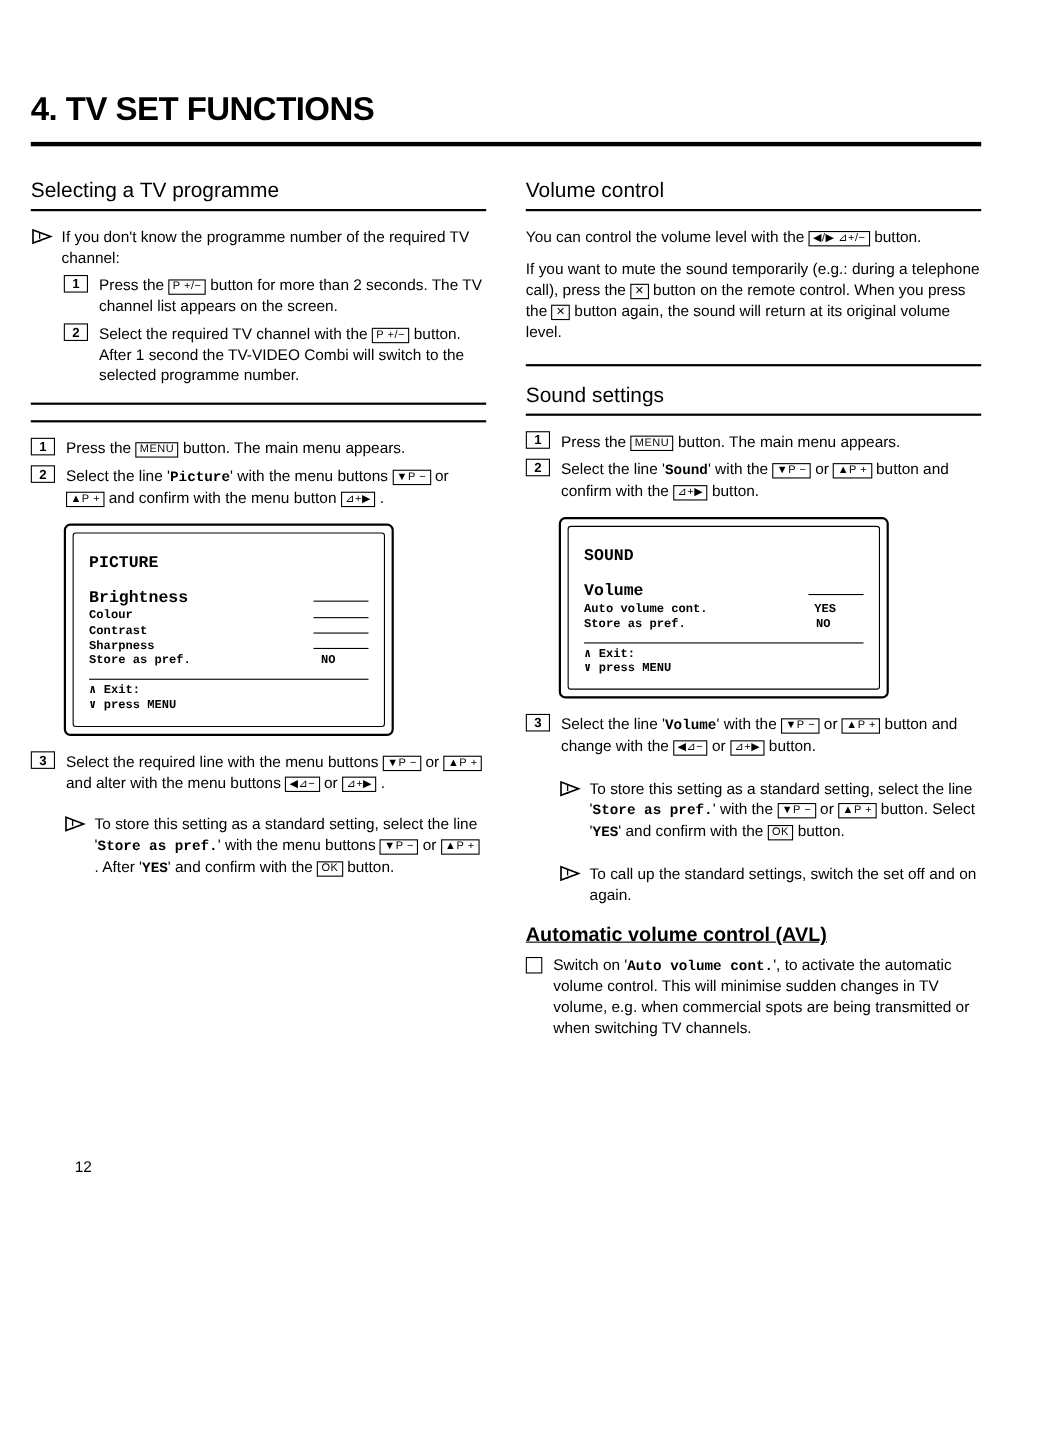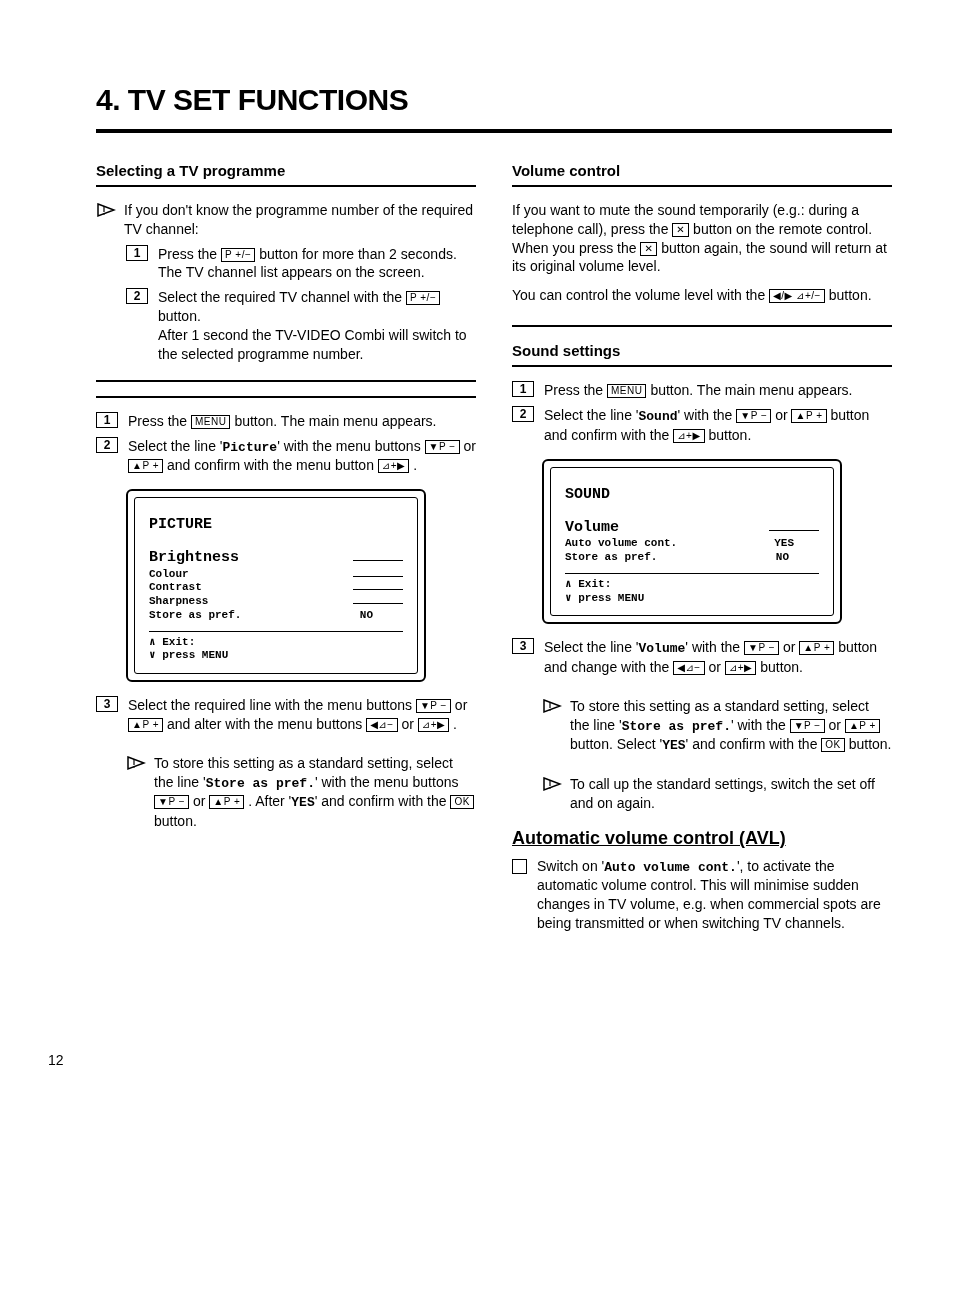--- a/index.html
+++ b/index.html
@@ -10,21 +10,21 @@
     font-family: "Helvetica Neue", Helvetica, Arial, sans-serif;
     color: #000;
     font-size: 14px;
     line-height: 1.35;
   }
   .page {
     width: 954px;
     height: 1110px;
     position: relative;
     box-sizing: border-box;
-    padding: 80px 62px 40px 96px;
+    padding: 80px 62px 40px 28px;
   }
   .main-title {
     font-family: "Helvetica Neue", Helvetica, Arial, sans-serif;
     font-weight: 800;
     font-size: 30px;
     letter-spacing: -0.5px;
     margin: 0 0 8px 0;
   }
   .main-rule {
     border: none;
@@ -33,22 +33,22 @@
   }
   .cols {
     display: flex;
     gap: 36px;
   }
   .col {
     flex: 1 1 0;
     min-width: 0;
   }
   .h2 {
-    font-weight: 700;
-    font-size: 15px;
+    font-weight: 400;
+    font-size: 19px;
     margin: 0 0 4px 0;
   }
   .h3 {
     font-weight: 800;
     font-size: 18px;
     text-decoration: underline;
     margin: 14px 0 6px 0;
   }
   .sub-rule {
     border: none;
@@ -151,21 +151,21 @@
   }
   .osd-row { display: flex; justify-content: space-between; align-items: baseline; font-size:11px; font-weight:700; }
   .osd-sep {
     border: none;
     border-top: 1px solid #000;
     margin: 8px 0 4px 0;
   }
   .osd-foot { font-size: 11px; font-weight:700; }
   .page-num {
     position: absolute;
-    left: 48px;
+    left: 68px;
     bottom: 40px;
     font-size: 14px;
   }
 </style>
 </head>
 <body>
 
 <div class="page">
 
   <h1 class="main-title">4.    TV SET FUNCTIONS</h1>
@@ -295,30 +295,30 @@
       </div>
 
     </div>
 
     <div class="col">
 
       <h2 class="h2">Volume control</h2>
       <hr class="sub-rule">
 
       <div class="blk">
+        <span>You can control the volume level with the </span>
+        <span class="btn">◀/▶ ⊿+/−</span>
+        <span> button.</span>
+      </div>
+      <div class="blk">
         <span>If you want to mute the sound temporarily (e.g.: during a telephone call), press the </span>
         <span class="btn">✕</span>
         <span> button on the remote control. When you press the </span>
         <span class="btn">✕</span>
         <span> button again, the sound will return at its original volume level.</span>
-      </div>
-      <div class="blk">
-        <span>You can control the volume level with the </span>
-        <span class="btn">◀/▶ ⊿+/−</span>
-        <span> button.</span>
       </div>
 
       <hr class="sub-rule" style="margin-top:20px">
       <h2 class="h2">Sound settings</h2>
       <hr class="sub-rule">
 
       <div class="step-row">
         <span class="step-num">1</span>
         <div class="txt">
           <span>Press the </span>

